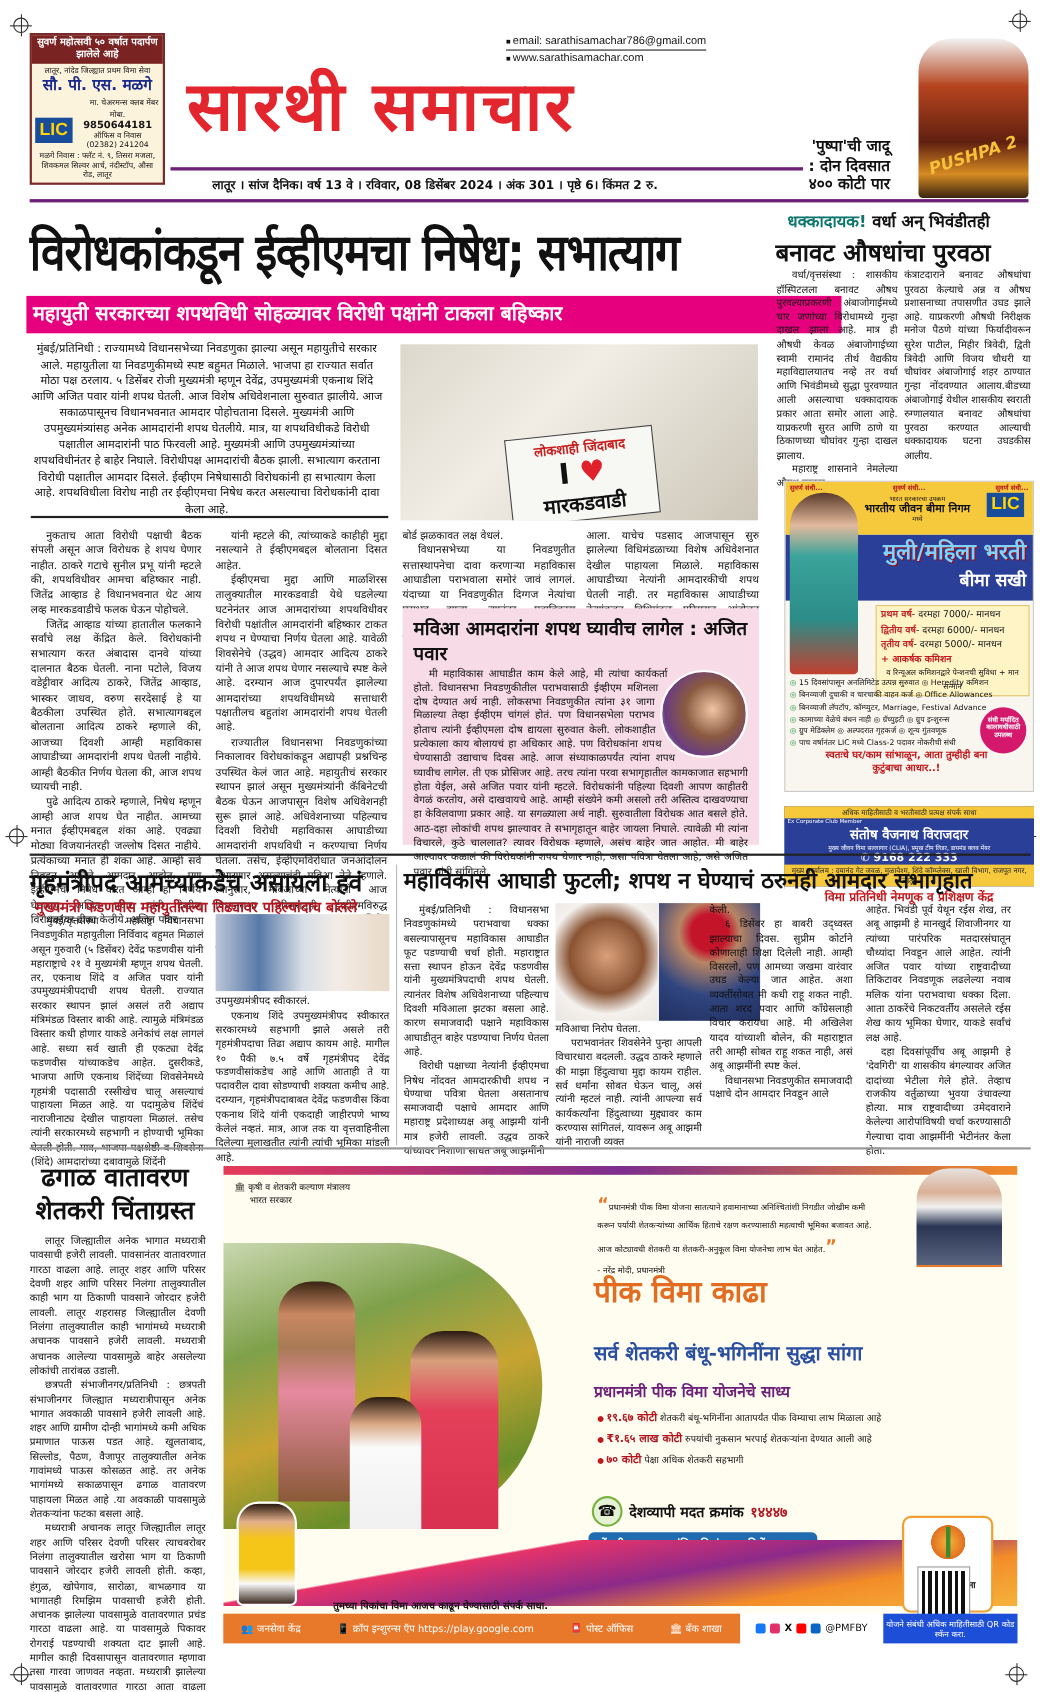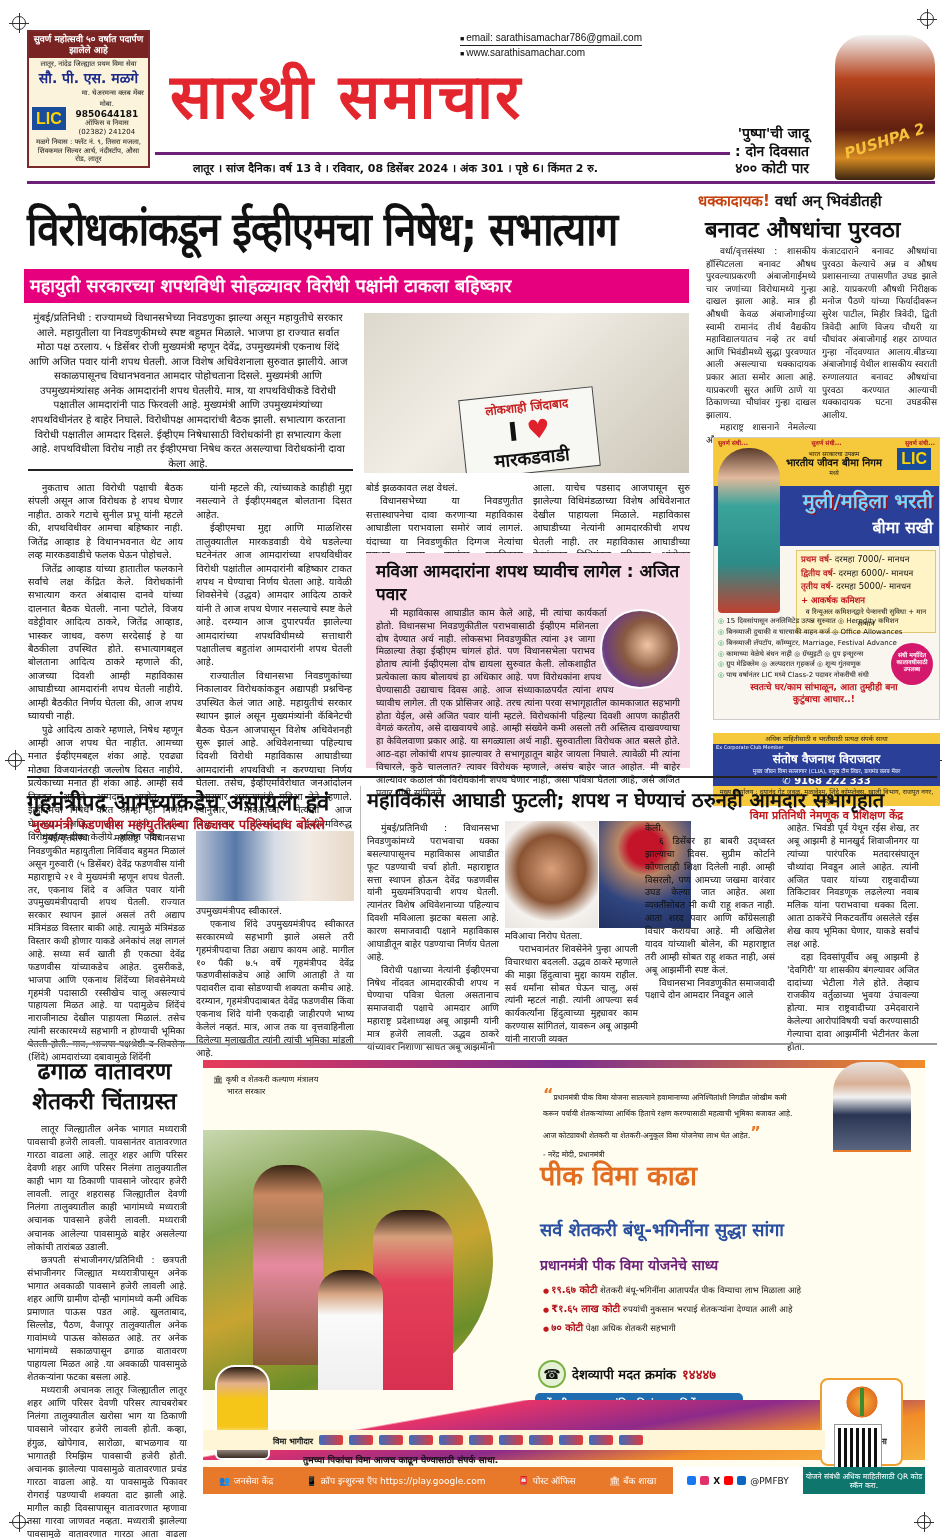--- a/index.html
+++ b/index.html
@@ -23,21 +23,21 @@
   .contact div::before { content: "■ "; font-size: 7px; }
   .contact .email { border-bottom: 1px solid #222; }
   .rule-purple { background: #6d2077; height: 3px; position: absolute; }
   .dateline { left: 193px; top: 160px; font-size: 11px; font-weight: bold; }
   .pushpa-text { left: 735px; top: 125px; font-size: 14px; font-weight: bold; line-height: 1.25; text-align: right; }
   .pushpa-img { left: 835px; top: 35px; width: 100px; height: 145px; background: linear-gradient(180deg,#f2f2f2 0%, #b5441e 30%, #602010 65%, #d68b22 85%, #3a2410 100%); border-radius: 30px 30px 4px 4px; }
   .pushpa-img span { position: absolute; bottom: 30px; left: 8px; color: #f7c03a; font-weight: bold; font-style: italic; font-size: 15px; transform: rotate(-18deg); }
 
   
   .lead-head { left: 27px; top: 196px; font-size: 40px; font-weight: bold; letter-spacing: -1px; transform: scaleY(1.15); transform-origin: left top; }
-  .lead-sub { left: 24px; top: 269px; width: 665px; height: 34px; background: #e6007e; color: #fff; font-size: 18px; font-weight: bold; padding-left: 6px; line-height: 34px; }
+  .lead-sub { left: 24px; top: 269px; width: 741px; height: 34px; background: #e6007e; color: #fff; font-size: 18px; font-weight: bold; padding-left: 6px; line-height: 34px; }
   .lead-intro { left: 28px; top: 311px; width: 320px; font-size: 10.2px; line-height: 1.43; text-align: center; }
   .lead-photo { left: 364px; top: 313px; width: 325px; height: 160px; background: linear-gradient(135deg,#dcd8cc 0%,#f1ede5 40%,#cbc6b7 100%); overflow: hidden; }
   .banner { position: absolute; left: 98px; top: 80px; width: 135px; height: 80px; background: #f7f7f4; border: 1px solid #444; transform: rotate(-6deg); text-align: center; }
   .banner .b1 { color: #c71e1e; font-weight: bold; font-size: 12px; margin-top: 4px; }
   .banner .b2 { font-weight: bold; font-size: 26px; }
   .banner .b2 .heart { color: #e0202a; }
   .banner .b3 { font-weight: bold; font-size: 18px; }
   .col { position: absolute; font-size: 9.6px; line-height: 1.4; text-align: justify; }
   .col p { text-indent: 14px; }
   .hr { position: absolute; height: 1px; background: #444; }
@@ -45,21 +45,21 @@
 
   
   .pink-box { left: 366px; top: 553px; width: 324px; height: 215px; background: #f7dbe6; }
   .pink-box .t { font-size: 17px; font-weight: bold; padding: 6px 10px 2px; }
   .pink-box .body { font-size: 9.3px; line-height: 1.38; padding: 0 10px; text-align: justify; }
   .pink-box .body p { text-indent: 14px; }
   .ajit { float: right; width: 80px; height: 80px; border-radius: 50%; background: radial-gradient(circle at 60% 45%, #f0c5a5 0%, #8a5a40 40%, #6a3d80 70%, #f3e7ee 100%); border: 2px solid #fff; margin: 2px 0 2px 6px; shape-outside: circle(); }
 
   
   .side-kicker { left: 698px; top: 190px; font-size: 15px; font-weight: bold; }
-  .side-kicker .red { color: #c2410c; }
+  .side-kicker .red { color: #0f766e; margin-left: 18px; }
   .side-head { left: 705px; top: 213px; font-size: 22px; font-weight: bold; }
   .lic-big { left: 713px; top: 437px; width: 227px; height: 283px; background: #f8f6ef; border: 1px solid #ccc; overflow: hidden; }
   .lic-big .yel { background: #f6c93d; height: 48px; position: relative; }
   .lic-big .blue { background: #2a3f98; height: 60px; color: #fff; text-align: right; padding-right: 6px; }
   .lic-big .blue .m1 { color: #7dd3fc; font-weight: bold; font-size: 20px; line-height: 30px; font-style: normal; text-shadow: 1px 1px 0 #b10000; }
   .lic-big .blue .m2 { font-weight: bold; font-size: 16px; line-height: 24px; }
   .woman { position: absolute; left: 4px; top: 10px; width: 62px; height: 165px; background: linear-gradient(180deg,#5a3a2a 0%,#e2b99c 18%,#3aa39a 35%,#2c8c88 70%,#c24030 100%); border-radius: 30px 30px 4px 4px; }
   .salary { position: absolute; left: 82px; top: 112px; width: 140px; background: #fff4c6; border: 1px solid #e2c570; font-size: 8.5px; padding: 2px 4px; line-height: 1.6; }
   .salary b { color: #c2282a; }
   .perks { position: absolute; left: 4px; top: 178px; width: 200px; font-size: 7px; line-height: 1.55; }
@@ -109,21 +109,21 @@
   .pm-logo { position: absolute; left: 617px; top: 318px; width: 83px; height: 88px; background: #fff; border: 2px solid #f0a030; border-radius: 8px; text-align: center; font-size: 8px; font-weight: bold; padding-top: 4px; }
   .pm-logo .leaf { width: 36px; height: 36px; border-radius: 50%; margin: 0 auto 4px; background: radial-gradient(circle, #f5b33c 0%, #e27020 60%, transparent 62%); position: relative; }
   .pm-logo .leaf::after { content: ""; position: absolute; left: 16px; top: 4px; width: 4px; height: 28px; background: #3d8b2f; }
   .swoosh { position: absolute; left: 0; right: 0; top: 340px; height: 60px; background: linear-gradient(170deg, transparent 30%, #e6336a 31%, #8d2a8a 55%, #f28c28 75%, #f5b33c 100%); }
   .partners { position: absolute; left: 0; right: 100px; top: 370px; height: 20px; background: #fff6d8; font-size: 8px; display: flex; align-items: center; gap: 6px; padding-left: 70px; }
   .partners .logo { display: inline-block; width: 24px; height: 10px; background: linear-gradient(90deg,#3a6cc0,#e23a3a); border-radius: 2px; }
   .partners-cta { position: absolute; left: 100px; top: 393px; font-size: 9px; font-weight: bold; }
   .pm-footer { left: 203px; top: 1467px; width: 722px; height: 27px; display: flex; font-size: 9px; }
   .pm-footer .orange { background: #e8782a; color: #fff; flex: 0 0 470px; display: flex; align-items: center; justify-content: space-around; }
   .pm-footer .white { background: #fff; flex: 0 0 130px; display: flex; align-items: center; justify-content: center; gap: 4px; }
-  .pm-footer .purple { background: #0f766e; color: #fff; flex: 1; display: flex; align-items: center; justify-content: center; text-align: center; font-size: 7.5px; line-height: 1.2; }
+  .pm-footer .purple { background: #1d4ed8; color: #fff; flex: 1; display: flex; align-items: center; justify-content: center; text-align: center; font-size: 7.5px; line-height: 1.2; }
   .qr { position: absolute; left: 835px; top: 1425px; width: 46px; height: 46px; background:
      repeating-linear-gradient(90deg,#111 0 3px,#fff 3px 6px), #fff; border: 3px solid #fff; outline: 1px solid #999; }
   .soc { display: inline-block; width: 9px; height: 9px; border-radius: 2px; }
 </style>
 </head>
 <body>
 
 <div class="reg" style="left:12px;top:16px"></div>
 <div class="abs cmyk" style="left:33px;top:16px"><span class="c">C</span><span class="m">M</span><span class="y">Y</span><span class="k">K</span></div>
 <div class="reg" style="left:920px;top:12px"></div>
@@ -342,34 +342,20 @@
     <span class="num">१४४४७</span>
   </div>
   <div class="deadline">नोंदणी करण्याचा अंतिम दिनांक १५ डिसेंबर, २०२४</div>
   <div class="swoosh"></div>
   <div class="pm-logo">
     <div class="leaf"></div>
     <div>प्रधानमंत्री</div>
     <div>पीक विमा योजना</div>
   </div>
   <div class="mascot"></div>
-  <div class="partners">
-    <span style="font-weight:bold">विमा भागीदार</span>
-    <span class="logo"></span>
-      <span class="logo"></span>
-      <span class="logo"></span>
-      <span class="logo"></span>
-      <span class="logo"></span>
-      <span class="logo"></span>
-      <span class="logo"></span>
-      <span class="logo"></span>
-      <span class="logo"></span>
-      <span class="logo"></span>
-      <span class="logo"></span>
-  </div>
   <div class="partners-cta">तुमच्या पिकांचा विमा आजच काढून घेण्यासाठी संपर्क साधा.</div>
 </div>
 <div class="qr"></div>
 <div class="abs pm-footer">
   <div class="orange">
     <span><span>👥 </span><span>जनसेवा केंद्र</span></span>
     <span><span>📱 </span><span>क्रॉप इन्शुरन्स ऍप https://play.google.com</span></span>
     <span><span>📮 </span><span>पोस्ट ऑफिस</span></span>
     <span><span>🏛 </span><span>बँक शाखा</span></span>
   </div>

